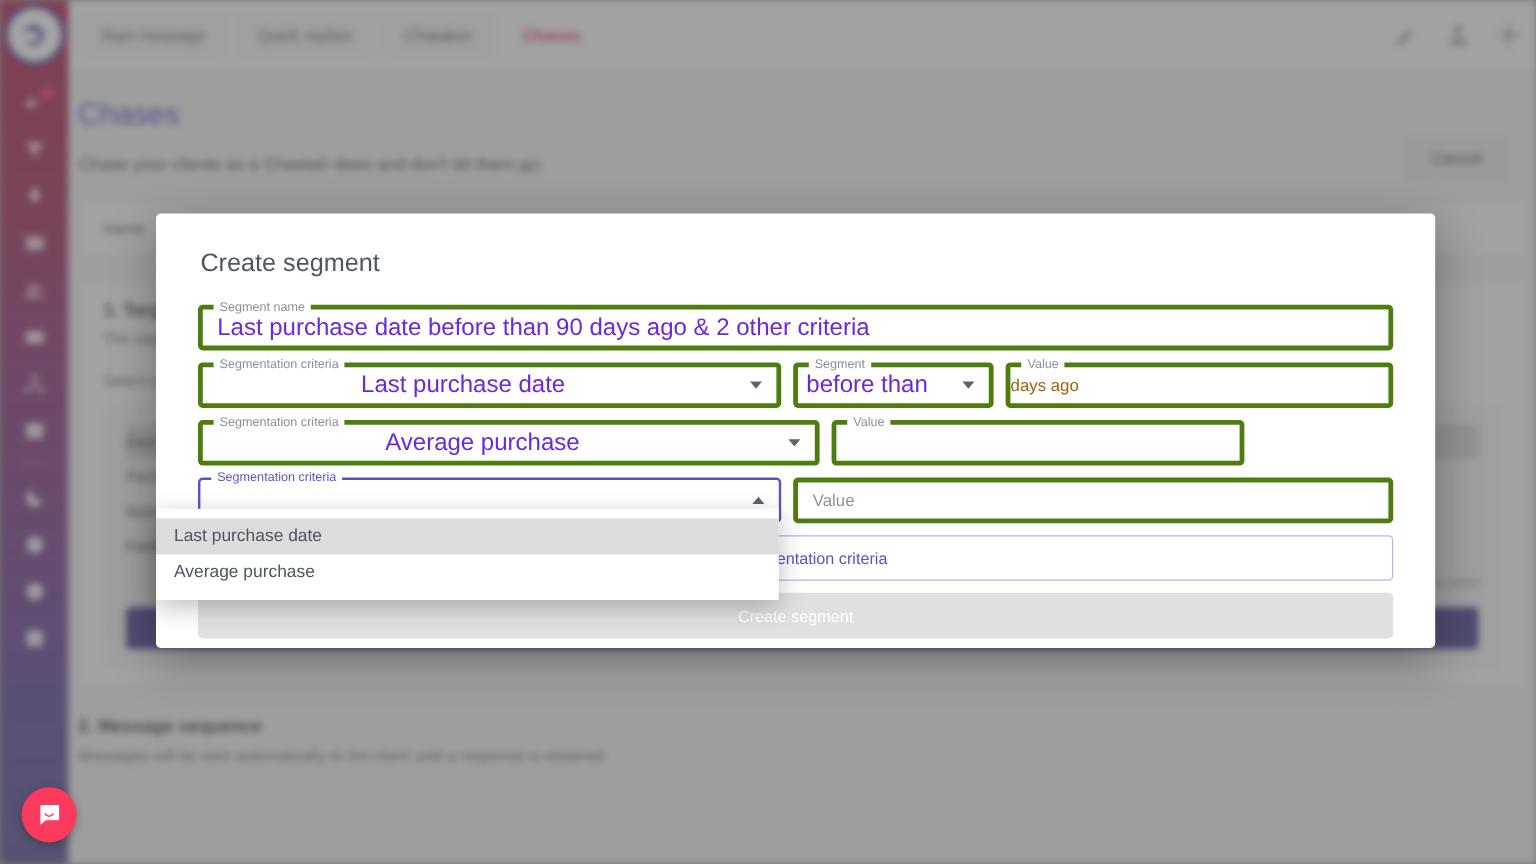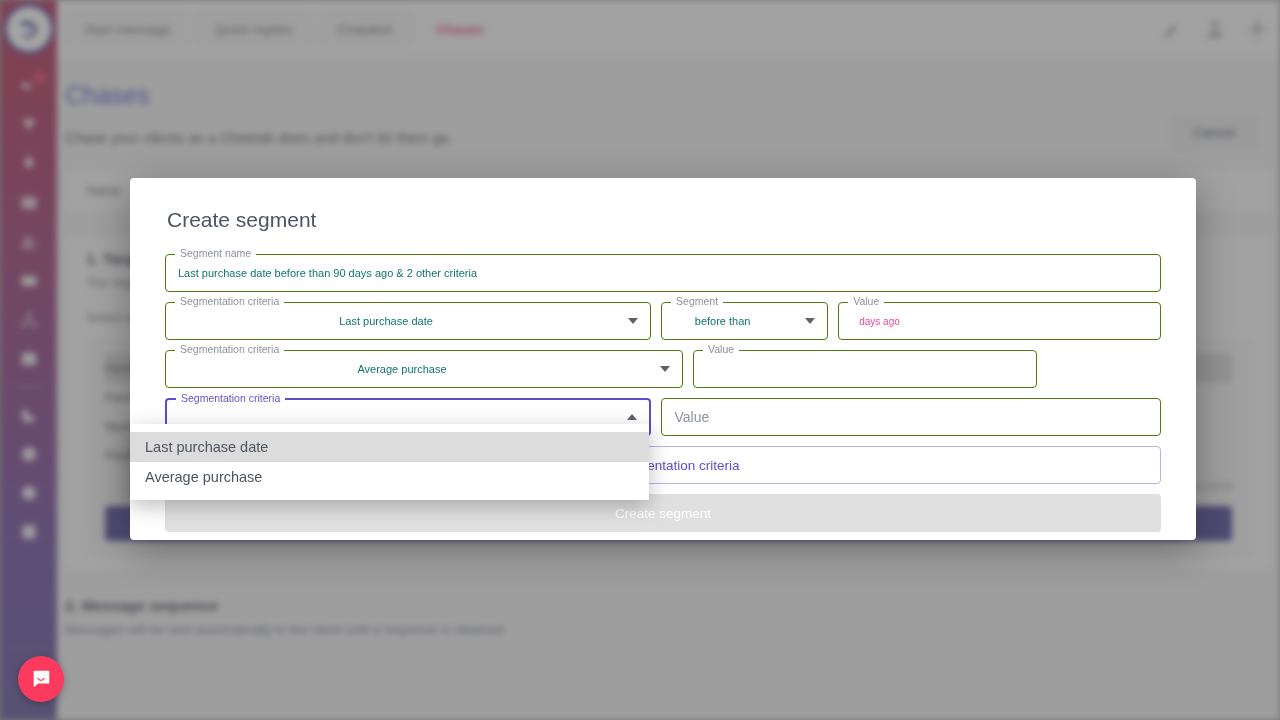--- a/index.html
+++ b/index.html
@@ -129,37 +129,37 @@
   }
   .modal-title {
     font-size: 21px; color: #4c5563; font-weight: 400;
     margin: 14px 0 22px 2px;
   }
   .row { display: flex; gap: 10px; margin-bottom: 10px; }
 
   
   .field {
     position: relative; height: 38px;
-    border: 1px solid #4d7c0f; border-radius: 4px;
+    border: 4px solid #4d7c0f; border-radius: 4px;
     display: flex; align-items: center;
     background: #fff;
   }
   .field.focused { border: 2px solid #5b4fcc; }
   .field .legend {
     position: absolute; top: -7px; left: 9px;
     background: #fff; padding: 0 5px;
     font-size: 10.5px; color: #8b919c; line-height: 1;
   }
   .field.focused .legend { color: #6055cc; }
   .field .val {
-    font-size: 11px; color: #0f766e; padding-left: 12px;
+    font-size: 20px; color: #6d28d9; padding-left: 12px;
     flex: 1;
   }
   .field .val.center { text-align: center; padding-left: 0; padding-right: 22px; }
-  .field .suffix { font-size: 10px; color: #ec4899; padding-right: 13px; margin-left: 20px; }
+  .field .suffix { font-size: 14px; color: #a16207; padding-right: 13px; }
   .field .placeholder { font-size: 14px; color: #8d939e; padding-left: 12px; }
   .caret {
     width: 0; height: 0; margin-right: 12px;
     border-left: 5px solid transparent; border-right: 5px solid transparent;
   }
   .caret.down { border-top: 6px solid #5d636e; }
   .caret.up   { border-bottom: 6px solid #5d636e; }
 
   .f-name   { flex: 1; }
   .f-crit   { width: 518px; }

